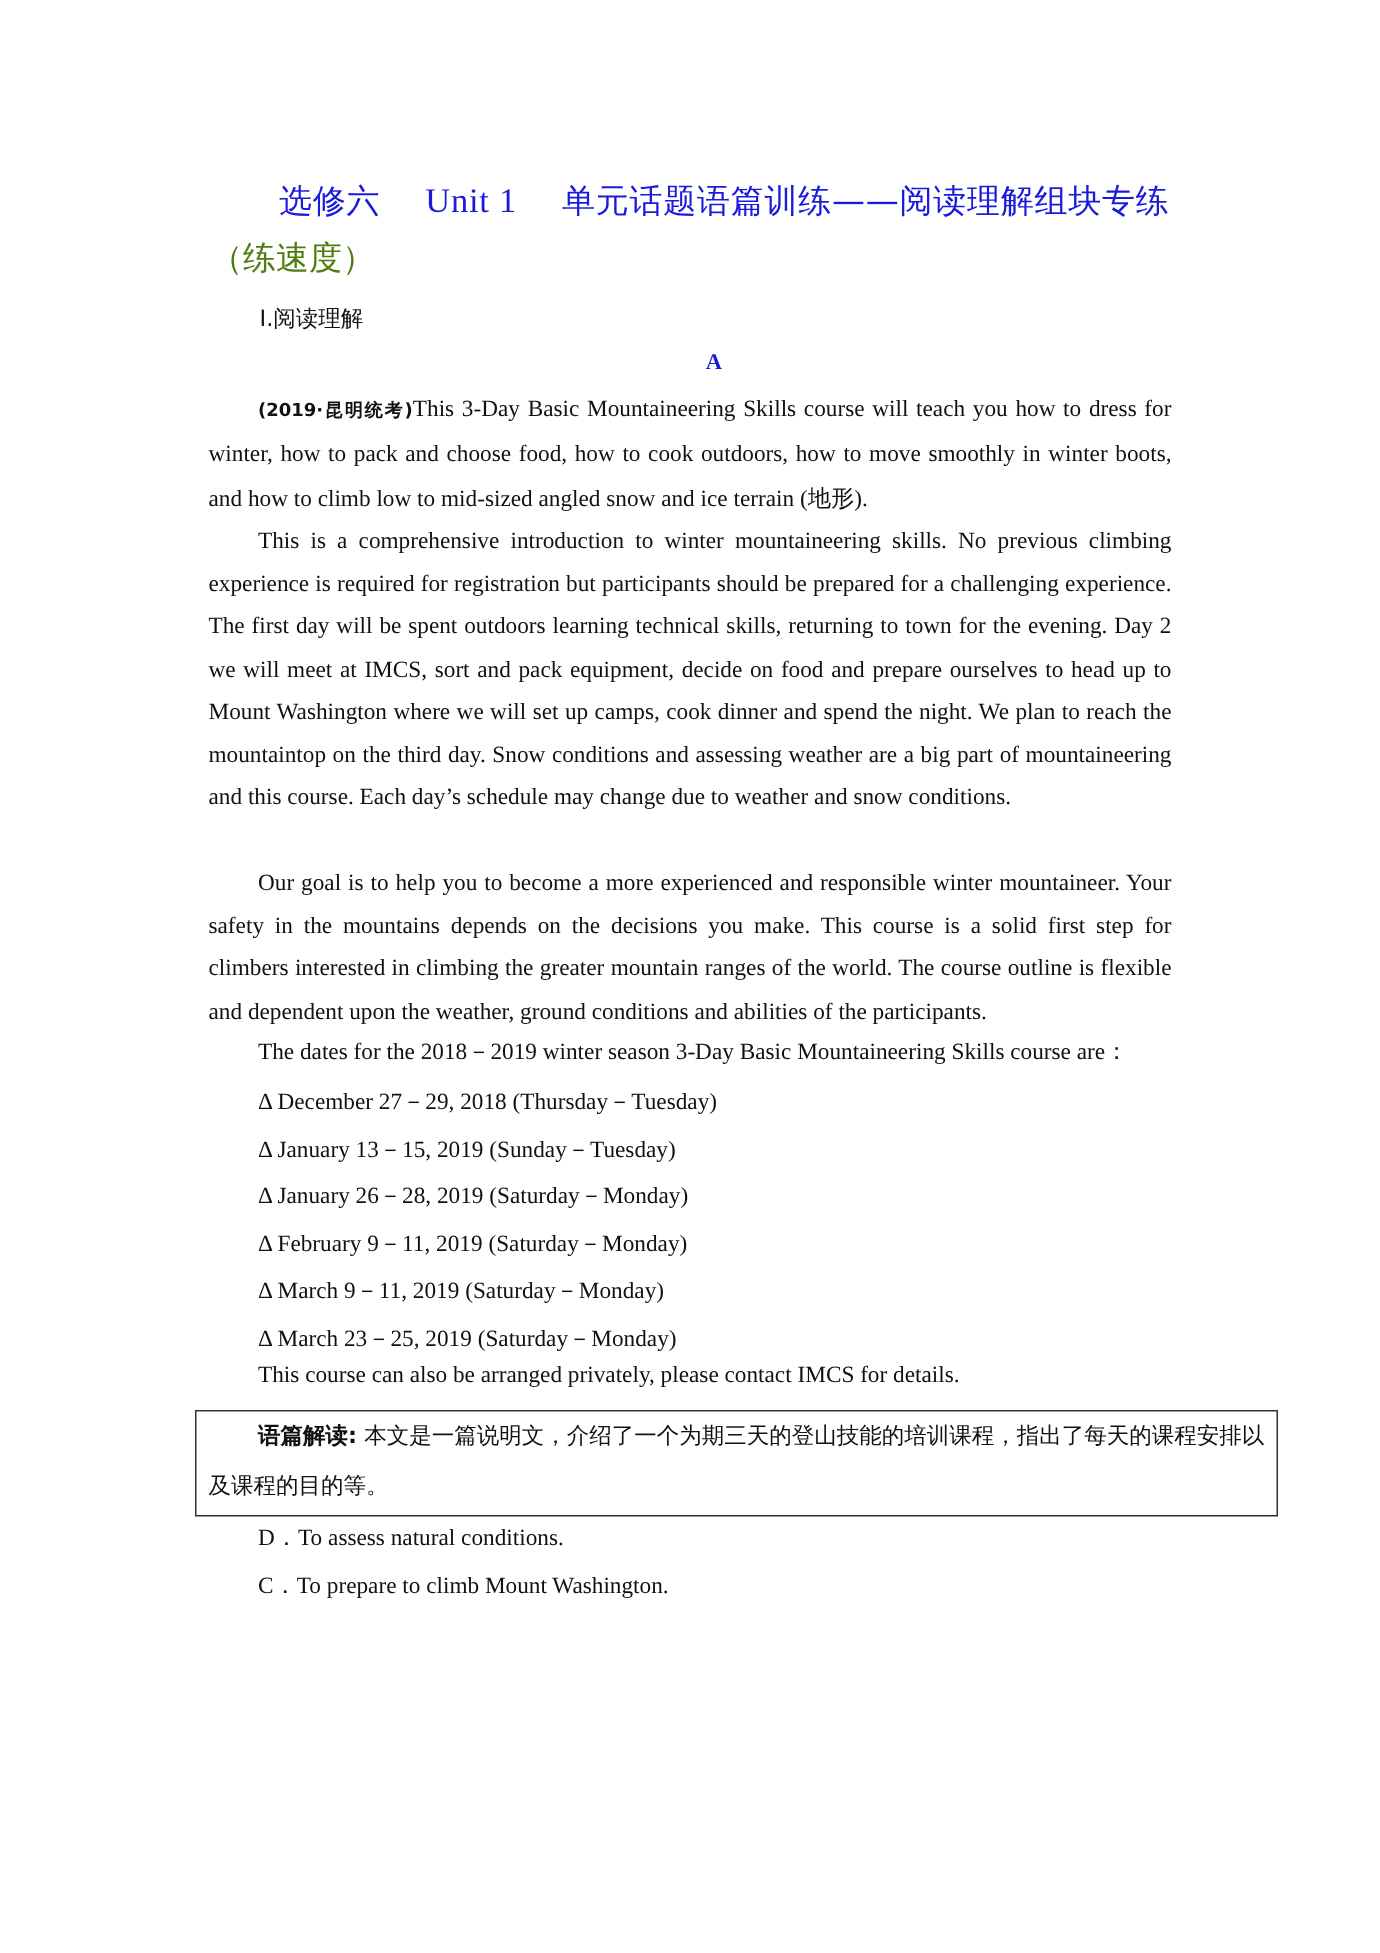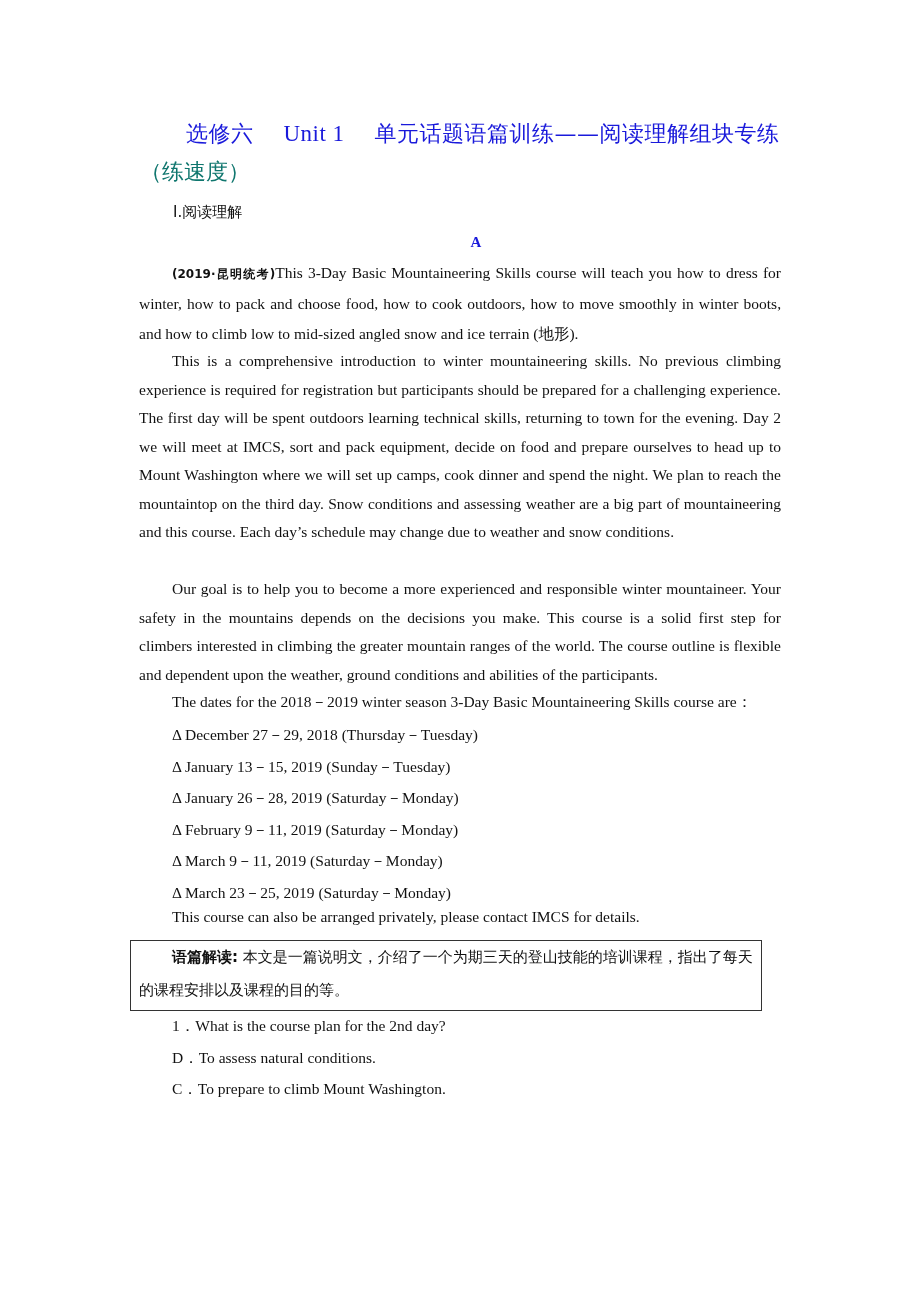--- a/index.html
+++ b/index.html
@@ -32,21 +32,21 @@
     }
     .title-line1 .latin {
       font-family: "Liberation Serif", serif;
       font-size: 23px;
     }
     .title-line2 {
       position: absolute;
       left: 140px;
       top: 157px;
       font-size: 22px;
-      color: #0f766e;
+      color: #4d7c0f;
       font-family: "DejaVu Sans", "Liberation Sans", sans-serif;
     }
     .section-head {
       position: absolute;
       left: 173px;
       top: 203px;
       font-size: 15px;
       font-family: "DejaVu Sans", "Liberation Sans", sans-serif;
     }
     .passage-label {
@@ -91,21 +91,21 @@
       position: absolute;
       left: 172px;
       top: 908px;
       font-size: 15.5px;
       white-space: nowrap;
     }
     .analysis-box {
       position: absolute;
       left: 130px;
       top: 940px;
-      width: 632px;
+      width: 722px;
       height: 71px;
       border: 1px solid #333333;
       box-sizing: border-box;
       font-family: "DejaVu Sans", "Liberation Sans", sans-serif;
       font-size: 15px;
       line-height: 33px;
       padding: 0 8px 0 8px;
     }
     .analysis-box .lead {
       display: inline-block;
@@ -161,18 +161,17 @@
     <div>Δ March 23－25, 2019 (Saturday－Monday)</div>
   </div>
 
   <div class="closing">This course can also be arranged privately, please contact IMCS for details.</div>
 
   <div class="analysis-box">
     <span class="lead"></span><span class="label">语篇解读:</span><span> 本文是一篇说明文，介绍了一个为期三天的登山技能的培训课程，指出了每天的课程安排以及课程的目的等。</span>
   </div>
 
   <div class="questions">
-    <div>1．What is the course plan for the 2nd day?</div>
     <div>D．To assess natural conditions.</div>
     <div>C．To prepare to climb Mount Washington.</div>
   </div>
 
 </div>
 
 </body></html>

